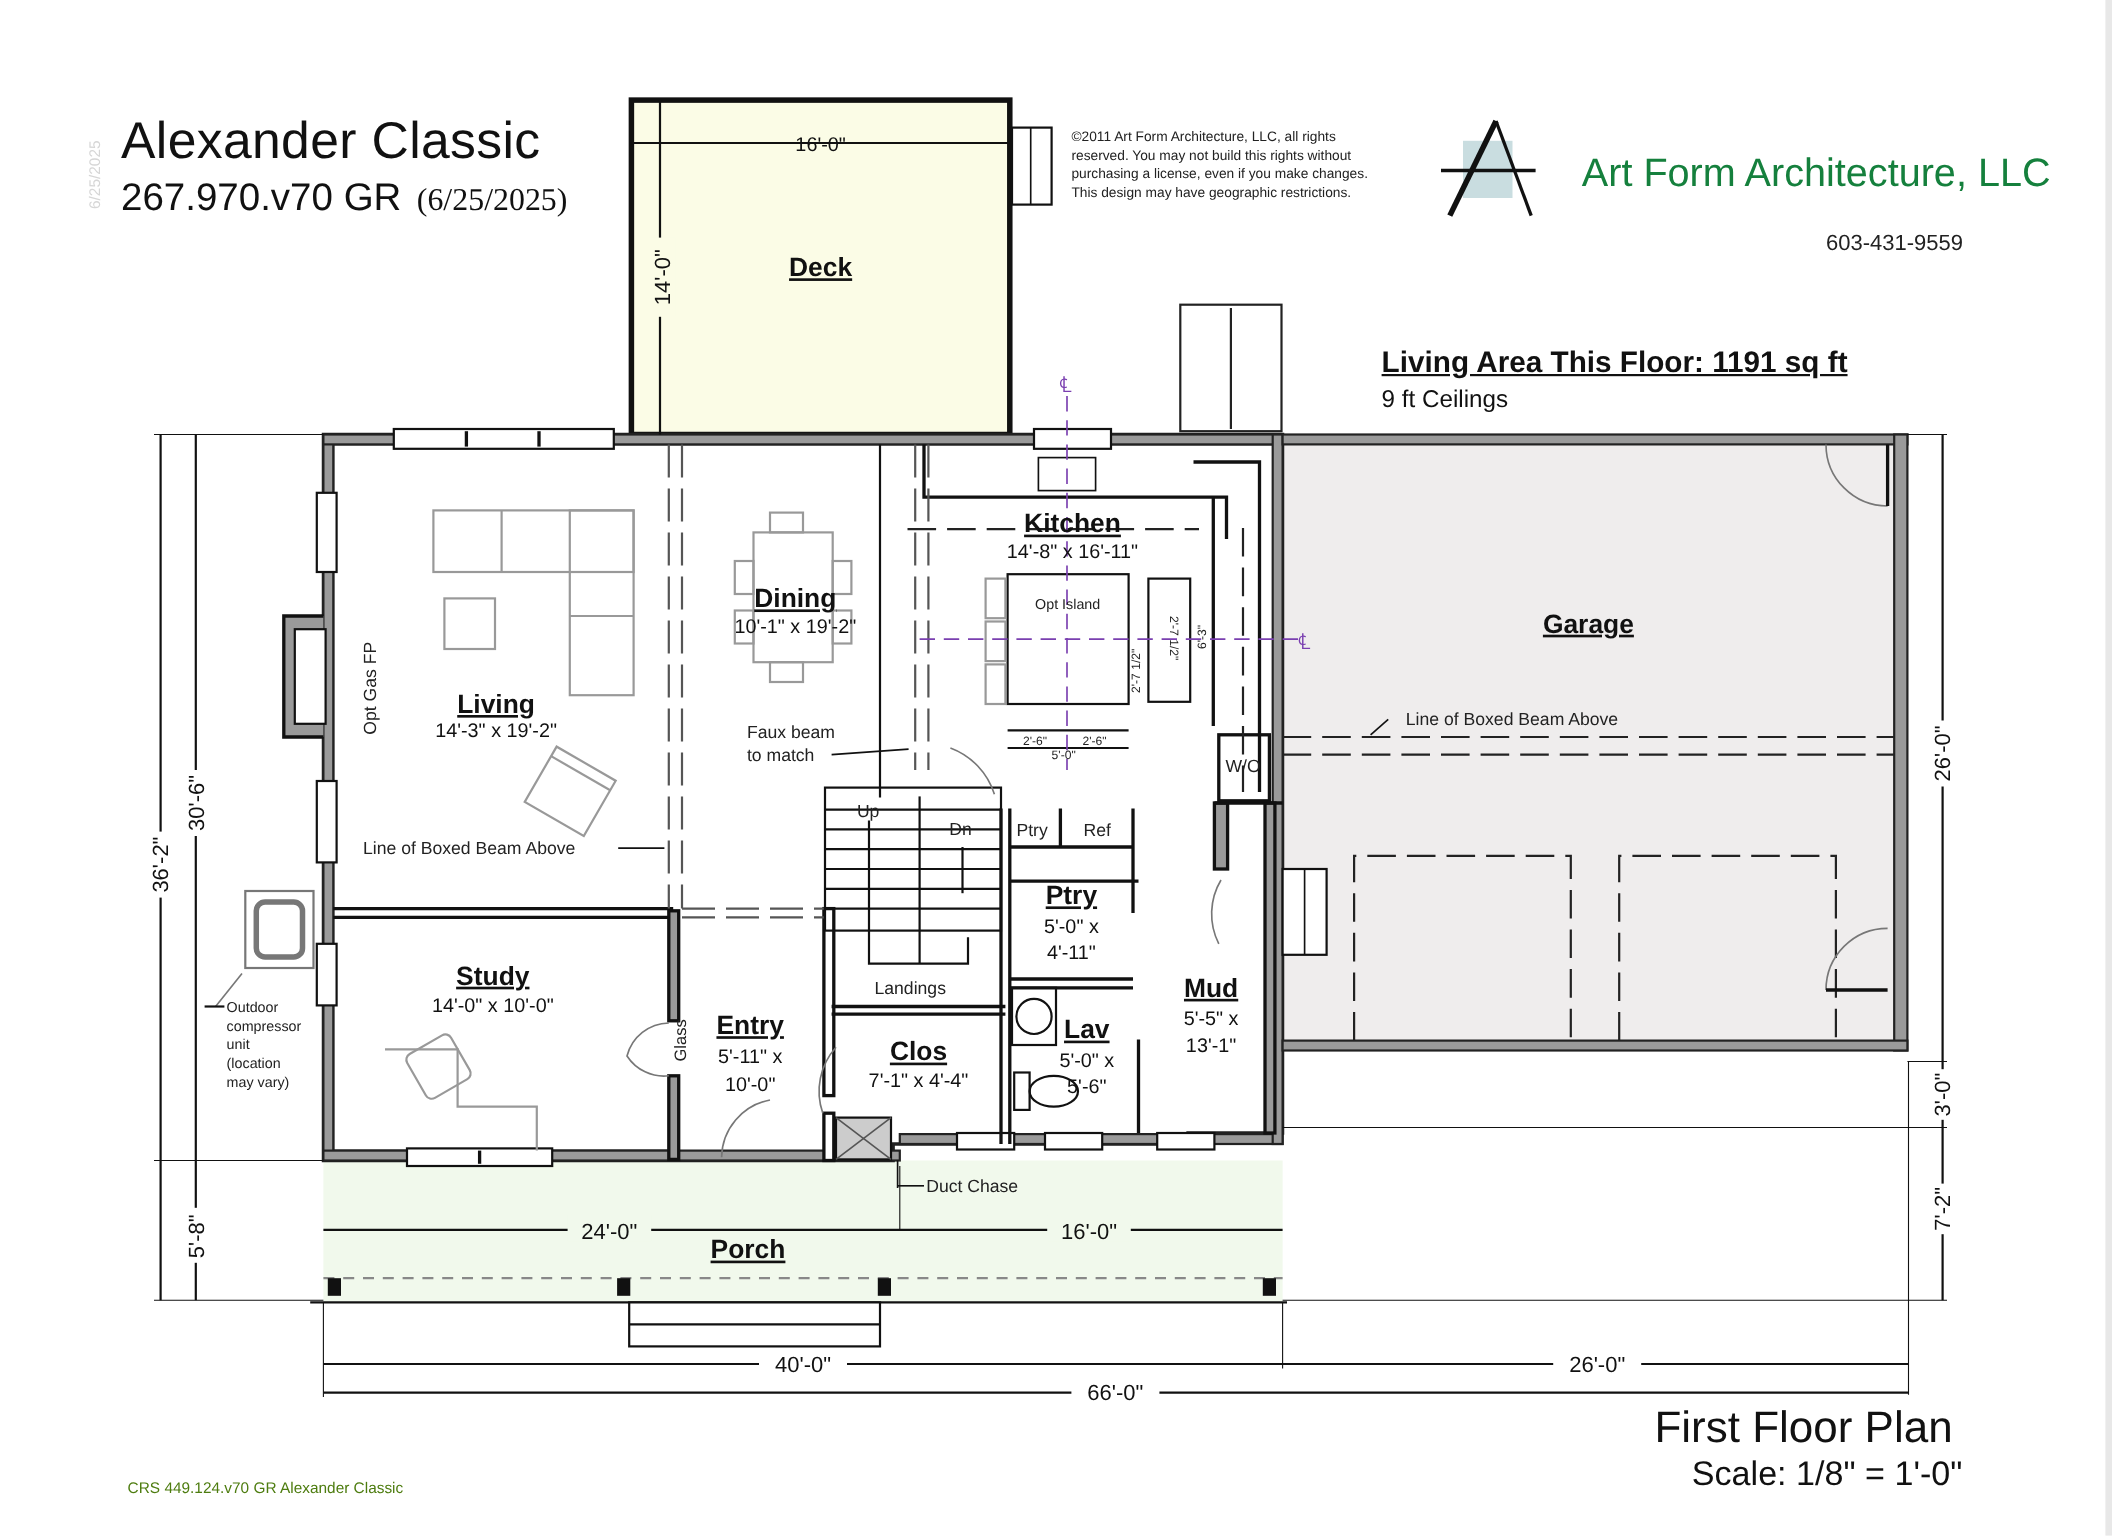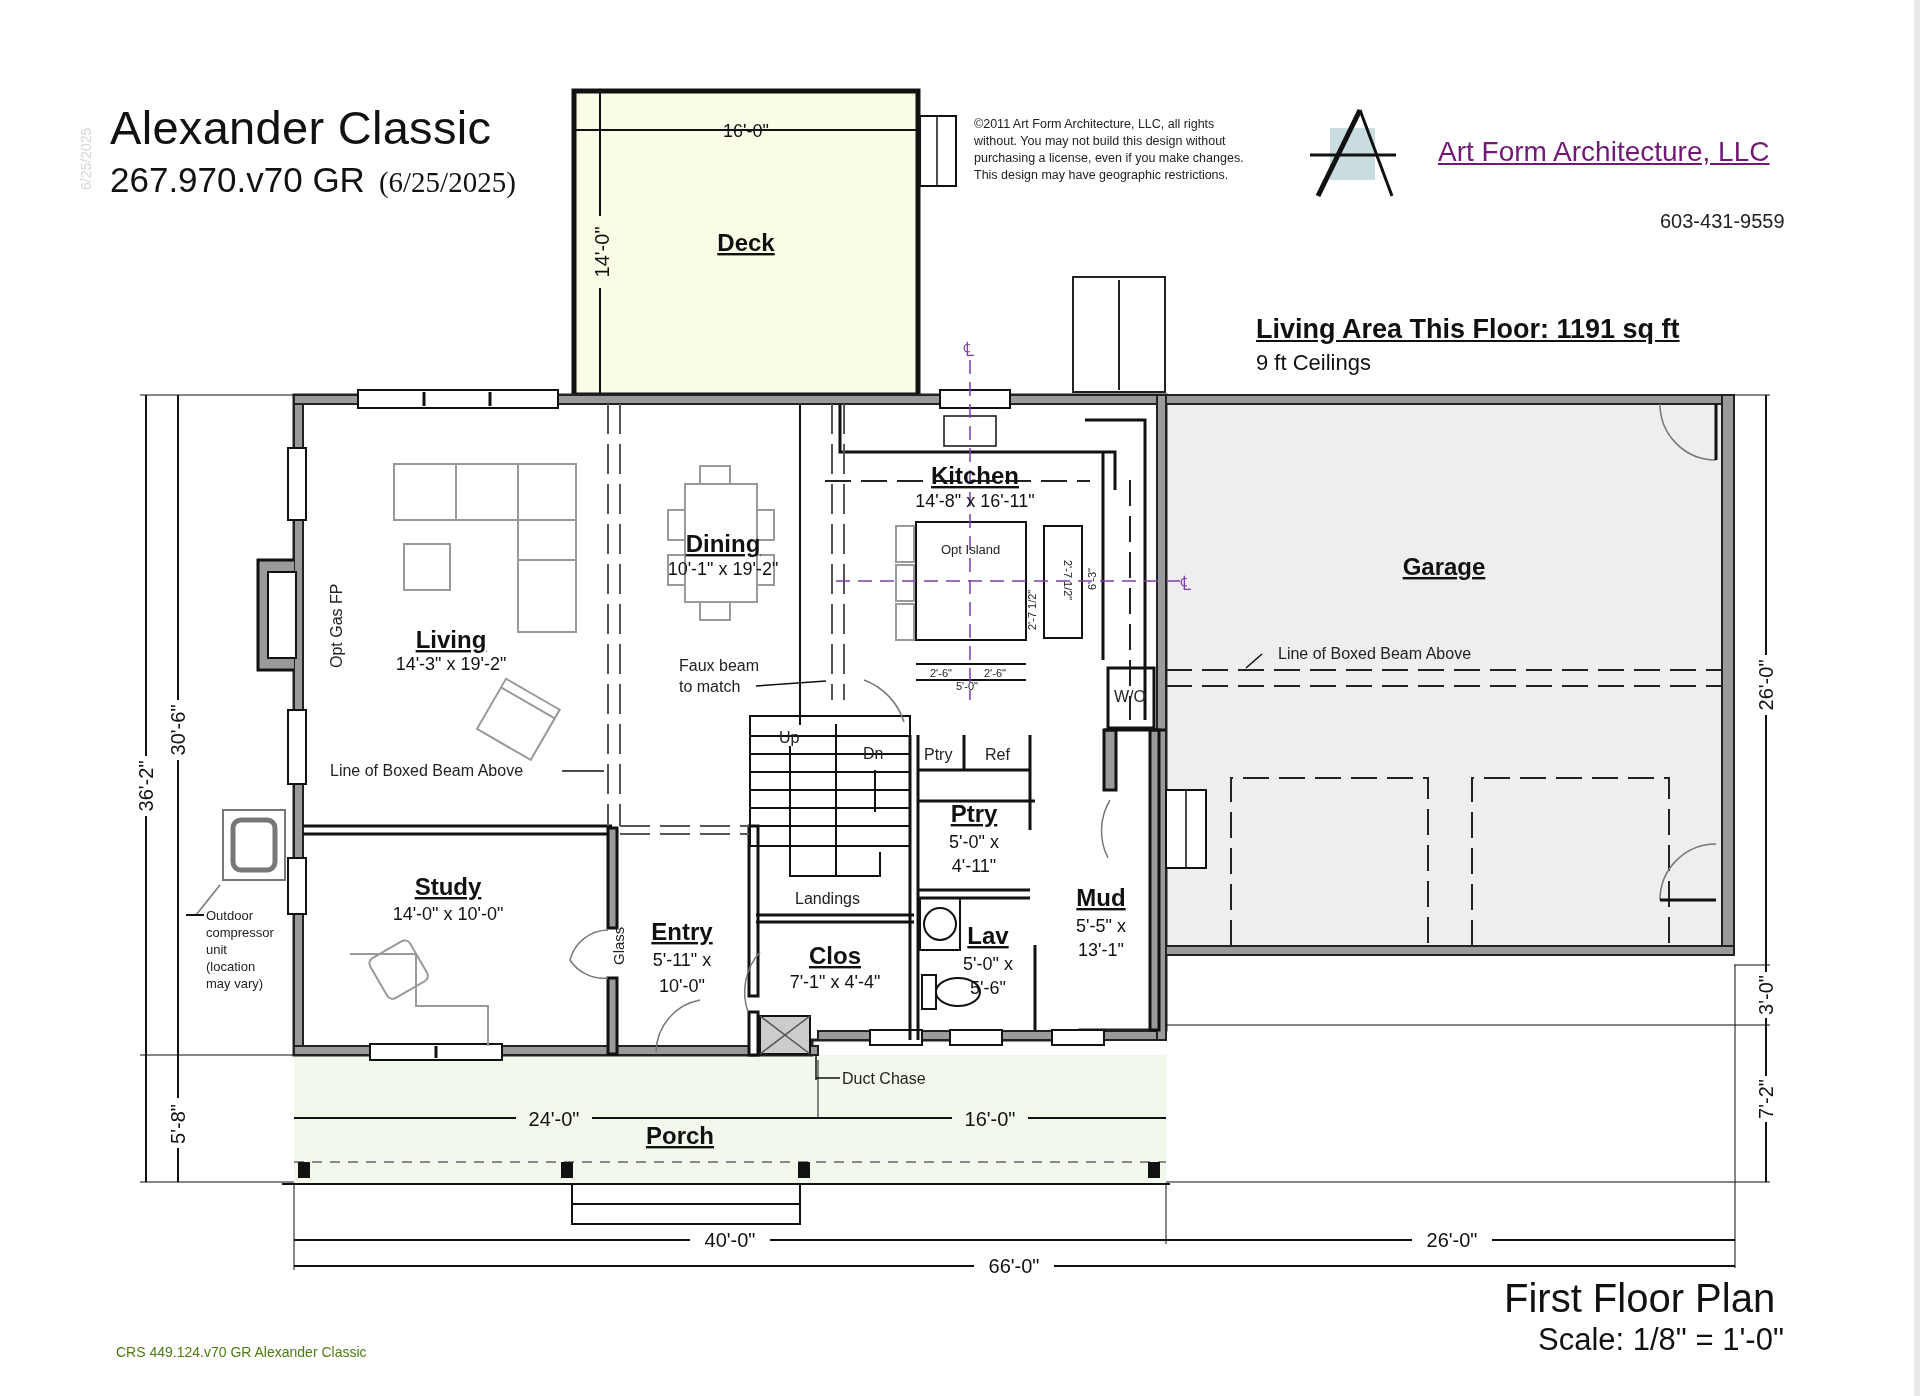--- a/index.html
+++ b/index.html
@@ -3,21 +3,21 @@
 <meta charset="utf-8">
 <style>
   html, body { margin:0; padding:0; background:#ffffff; }
   body { width:1920px; height:1396px; position:relative; overflow:hidden; font-family:"Liberation Sans", sans-serif; color:#111; }
   .abs { position:absolute; }
   .title { left:110px; top:100px; font-size:47px; font-weight:normal; letter-spacing:0.3px; }
   .subtitle { left:110px; top:160px; font-size:35px; }
   .subtitle .date { font-size:29px; margin-left:14px;font-family:Liberation Serif, serif; }
   .vdate { left:78px; top:100px; font-size:14px; color:#d6d6d6; transform:rotate(-90deg); transform-origin:left top; top:190px; }
   .copyright { left:974px; top:116px; font-size:12.5px; line-height:17px; width:340px; color:#222; }
-  .company { left:1438px; top:136px; font-size:28px; color:#701a75;text-decoration:underline; }
+  .company { left:1438px; top:136px; font-size:36px; color:#15803d; }
   .phone { left:1660px; top:197px; font-size:20px; color:#222;margin-top:13px; }
   .living-area { left:1256px; top:314px; font-size:27px; font-weight:bold; text-decoration:underline; }
   .ceilings { left:1256px; top:350px; font-size:22px; }
   .plan-title { left:1504px; top:1276px; font-size:40px; font-weight:normal; }
   .scale { left:1538px; top:1322px; font-size:31px; }
   .watermark { left:116px; top:1344px; font-size:14px; color:#4d7c0f; }
   svg { position:absolute; left:0; top:0; }
   .lbl { font-family:"Liberation Sans", sans-serif; }
   .rm { font-weight:bold; text-decoration:underline; font-size:24px; }
   .dim { font-size:18px; }
@@ -26,21 +26,21 @@
 </style>
 </head>
 <body>
 
 <div class="abs vdate">6/25/2025</div>
 <div class="abs title">Alexander Classic</div>
 <div class="abs subtitle"><span>267.970.v70 GR</span><span class="date">(6/25/2025)</span></div>
 
 <div class="abs copyright">
   <div>©2011 Art Form Architecture, LLC, all rights</div>
-  <div>without. You may not build this design without</div>
+  <div>reserved. You may not build this rights without</div>
   <div>purchasing a license, even if you make changes.</div>
   <div>This design may have geographic restrictions.</div>
 </div>
 
 <div class="abs company">Art Form Architecture, LLC</div>
 <div class="abs phone">603-431-9559</div>
 <div class="abs living-area">Living Area This Floor: 1191 sq ft</div>
 <div class="abs ceilings">9 ft Ceilings</div>
 
 <div class="abs plan-title">First Floor Plan</div>

